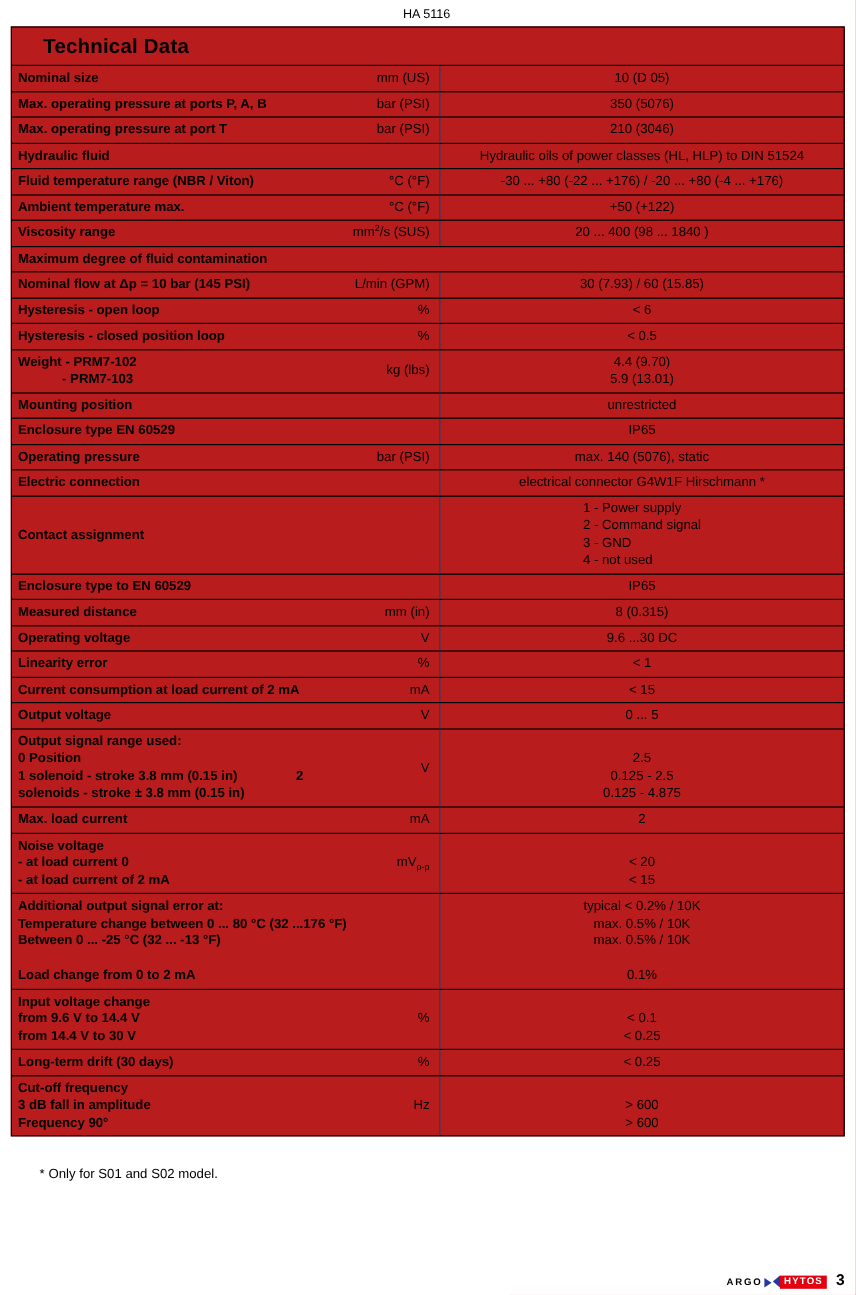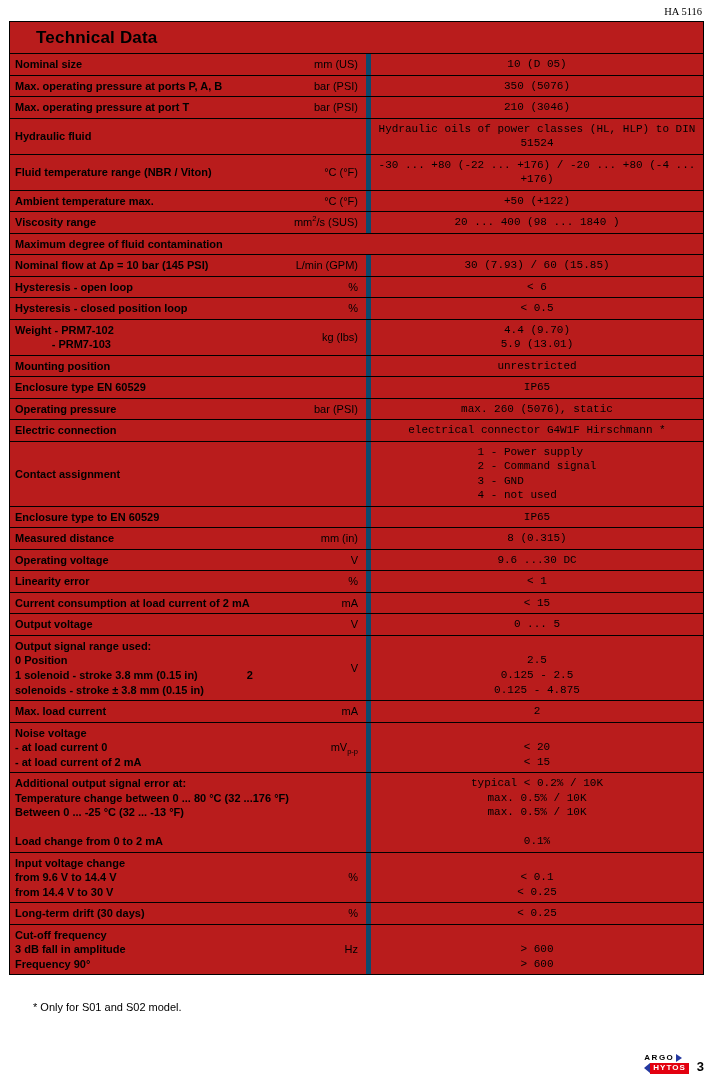--- a/index.html
+++ b/index.html
@@ -3,50 +3,50 @@
 <meta charset="utf-8">
 <style>
   * { margin:0; padding:0; box-sizing:border-box; }
   html,body { background:#ffffff; }
   body {
     width:713px; height:1079px;
     font-family:"Liberation Sans","DejaVu Sans",sans-serif;
     color:#000; position:relative; overflow:hidden;
   }
   .page { padding:6px 9px 0 9px; }
-  .doc-ref { text-align:right; font-size:10.5px; padding-right:2px; margin-bottom:4px;font-family:Liberation Serif, serif; }
+  .doc-ref { text-align:center; font-size:10.5px; padding-right:2px; margin-bottom:4px; }
 
   .datatable { border:1px solid #000; background:#b91c1c; }
   .title-row {
     padding:6px 6px 5px 26px;
     font-size:17px; font-weight:bold; letter-spacing:0.2px;
   }
   .title-row.inner { border-top:1px solid #000; }
 
   .row { display:flex; border-top:1px solid #000; font-size:11px; line-height:1.32; }
   .cl {
     width:356px; min-width:356px;
     display:flex; justify-content:space-between; align-items:center;
     padding:3px 8px 3px 5px; gap:6px;
   }
   .param { white-space:pre-line;font-weight:bold; }
   .unit { white-space:nowrap; text-align:right; }
   .cv {
-    flex:1; border-left:5px solid #0c4a6e;
+    flex:1; border-left:1px solid #0c4a6e;
     display:flex; align-items:center; justify-content:center;
-    text-align:center; padding:3px 6px; white-space:pre-line;font-family:Liberation Mono, monospace;
+    text-align:center; padding:3px 6px; white-space:pre-line;
   }
   .val-block { display:inline-block; text-align:left; white-space:pre-line; }
   .sup { font-size:7.5px; vertical-align:super; line-height:0; }
   .sub { font-size:7.5px; vertical-align:sub; line-height:0; }
 
   .footnote { margin:26px 0 0 24px; font-size:11px; }
 
   .footer { position:absolute; right:9px; bottom:5px; display:flex; align-items:flex-end; gap:8px; }
-  .logo { display:flex; flex-direction:column; gap:1px;margin-top:42px; }
+  .logo { display:flex; flex-direction:row; gap:1px;margin-top:42px; }
   .logo-top { display:flex; align-items:center; gap:2px; }
   .logo-argo { font-size:8px; font-weight:bold; letter-spacing:1.5px; line-height:1; color:#000; }
   .arrow-blue { width:0; height:0; border-left:6px solid #2438a0; border-top:4px solid transparent; border-bottom:4px solid transparent; }
   .logo-bottom { display:flex; align-items:stretch;text-align:right; }
   .arrow-blue2 { width:0; height:0; border-right:6px solid #2438a0; border-top:5px solid transparent; border-bottom:5px solid transparent; }
   .logo-hytos { background:#e3000f; color:#fff; font-size:8px; font-weight:bold; letter-spacing:1px; padding:1px 3px; line-height:1.1; }
   .page-number { font-size:13px; font-weight:bold; }
 </style>
 </head>
 <body>
@@ -158,21 +158,21 @@
         </div>
       <div class="cv">IP65</div>
     </div>
 
 
     <div class="row">
       <div class="cl">
           <span class="param">Operating pressure</span>
           <span class="unit">bar (PSI)</span>
         </div>
-      <div class="cv">max. 260 (5076), static</div>
+      <div class="cv">max. 140 (5076), static</div>
     </div>
     <div class="row">
       <div class="cl">
           <span class="param">Electric connection</span>
           <span class="unit"></span>
         </div>
       <div class="cv">electrical connector G4W1F Hirschmann *</div>
     </div>
     <div class="row">
       <div class="cl">

